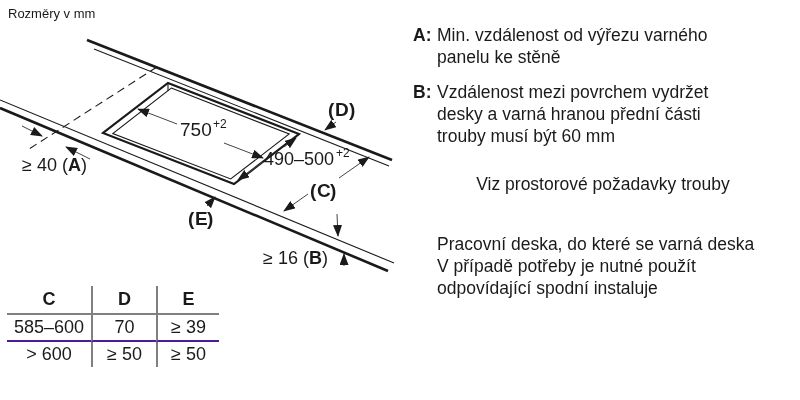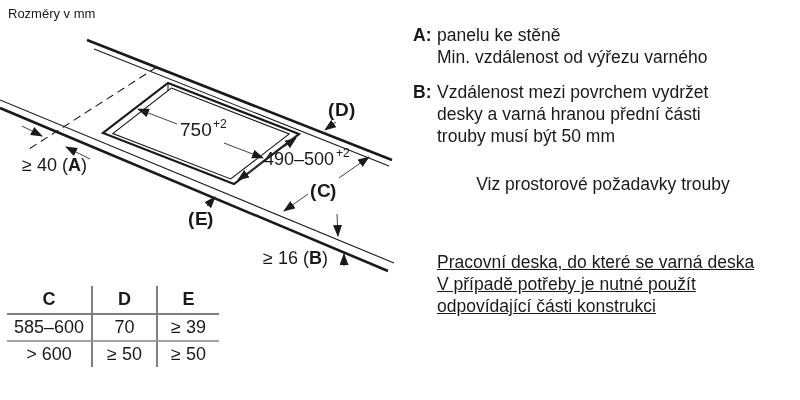--- a/index.html
+++ b/index.html
@@ -12,21 +12,21 @@
   .sup{font-size:12px;}
   .lbl{font-size:19px;font-weight:bold;}
   .lbl-reg{font-size:18px;}
   .lbl-b{font-size:18px;font-weight:bold;}
 
   
   .dtable{position:absolute;left:7px;top:286px;display:grid;
           grid-template-columns:84px 65px 63px;font-size:18px;}
   .dtable .cell{height:25px;display:flex;align-items:center;justify-content:center;}
   .dtable .hcell{height:27px;font-weight:bold;border-bottom:2px solid #808080;}
-  .dtable .r1{border-bottom:2px solid #a3a3a3;}
+  .dtable .r1{border-bottom:2px solid #4c1d95;}
   .dtable .c2,.dtable .c3{border-left:2px solid #808080;}
 
   
   .note{position:absolute;left:413px;width:356px;font-size:17.5px;line-height:22px;}
   .note .marker{position:absolute;left:0;top:0;font-weight:bold;}
   .note .lines{margin-left:24px;}
   .plain{margin-left:0;}
 </style>
 </head>
 <body>
@@ -123,41 +123,41 @@
     <div class="cell r1 c3">≥ 39</div>
     <div class="cell r2 c1">&gt; 600</div>
     <div class="cell r2 c2">≥ 50</div>
     <div class="cell r2 c3">≥ 50</div>
   </div>
 
   
   <div class="note" style="top:24px;">
     <span class="marker">A:</span>
     <div class="lines">
+      <div>Min. vzdálenost od výřezu varného</div>
       <div>panelu ke stěně</div>
-      <div>Min. vzdálenost od výřezu varného</div>
     </div>
   </div>
 
   <div class="note" style="top:81px;">
     <span class="marker">B:</span>
     <div class="lines">
       <div>Vzdálenost mezi povrchem vydržet</div>
       <div>desky a varná hranou přední části</div>
-      <div>trouby musí být 50 mm</div>
+      <div>trouby musí být 60 mm</div>
     </div>
   </div>
 
   <div class="note" style="top:173px;text-align:center;">
     <div class="lines">
       <div>Viz prostorové požadavky trouby</div>
     </div>
   </div>
 
-  <div class="note" style="top:251px;text-decoration:underline;">
+  <div class="note" style="top:233px;">
     <div class="lines plain">
       <div>Pracovní deska, do které se varná deska</div>
       <div>V případě potřeby je nutné použít</div>
-      <div>odpovídající části konstrukci</div>
+      <div>odpovídající spodní instaluje</div>
     </div>
   </div>
 
 </div>
 
 </body></html>

